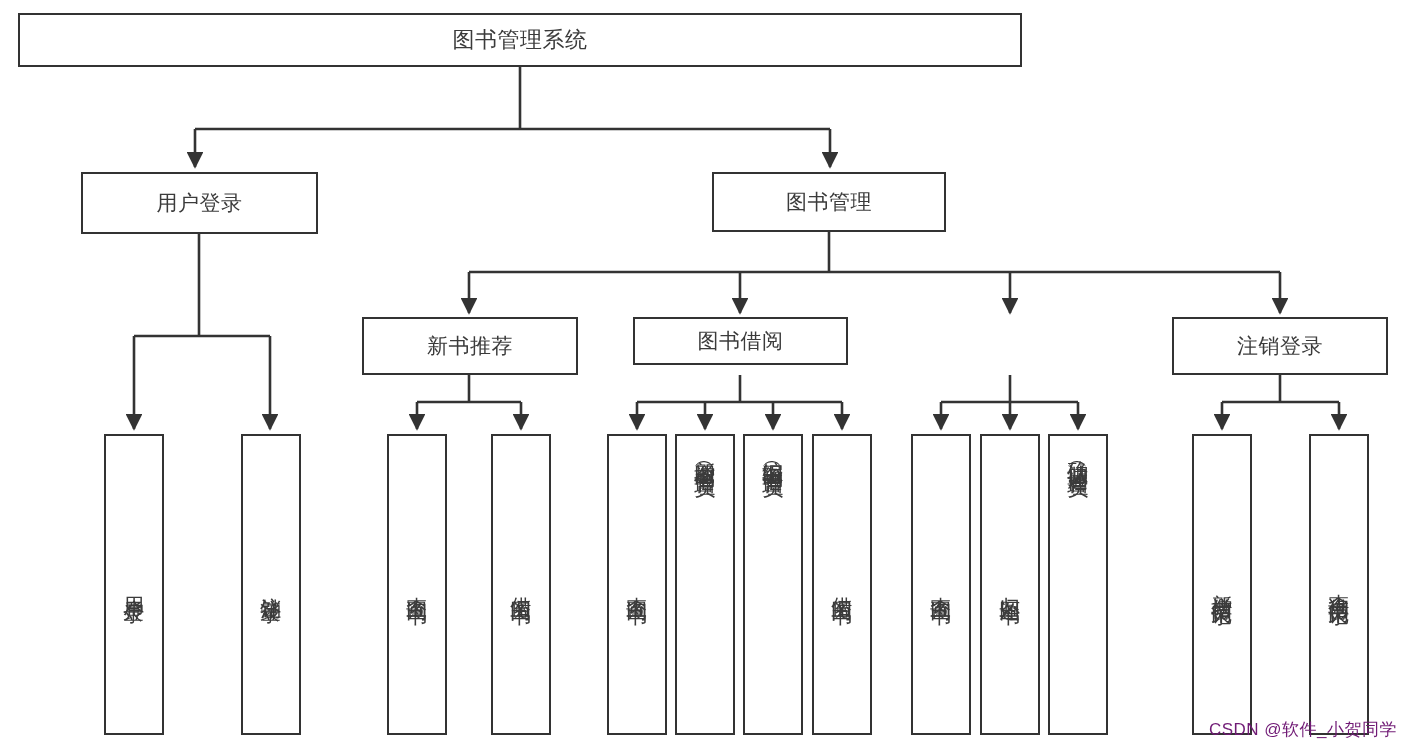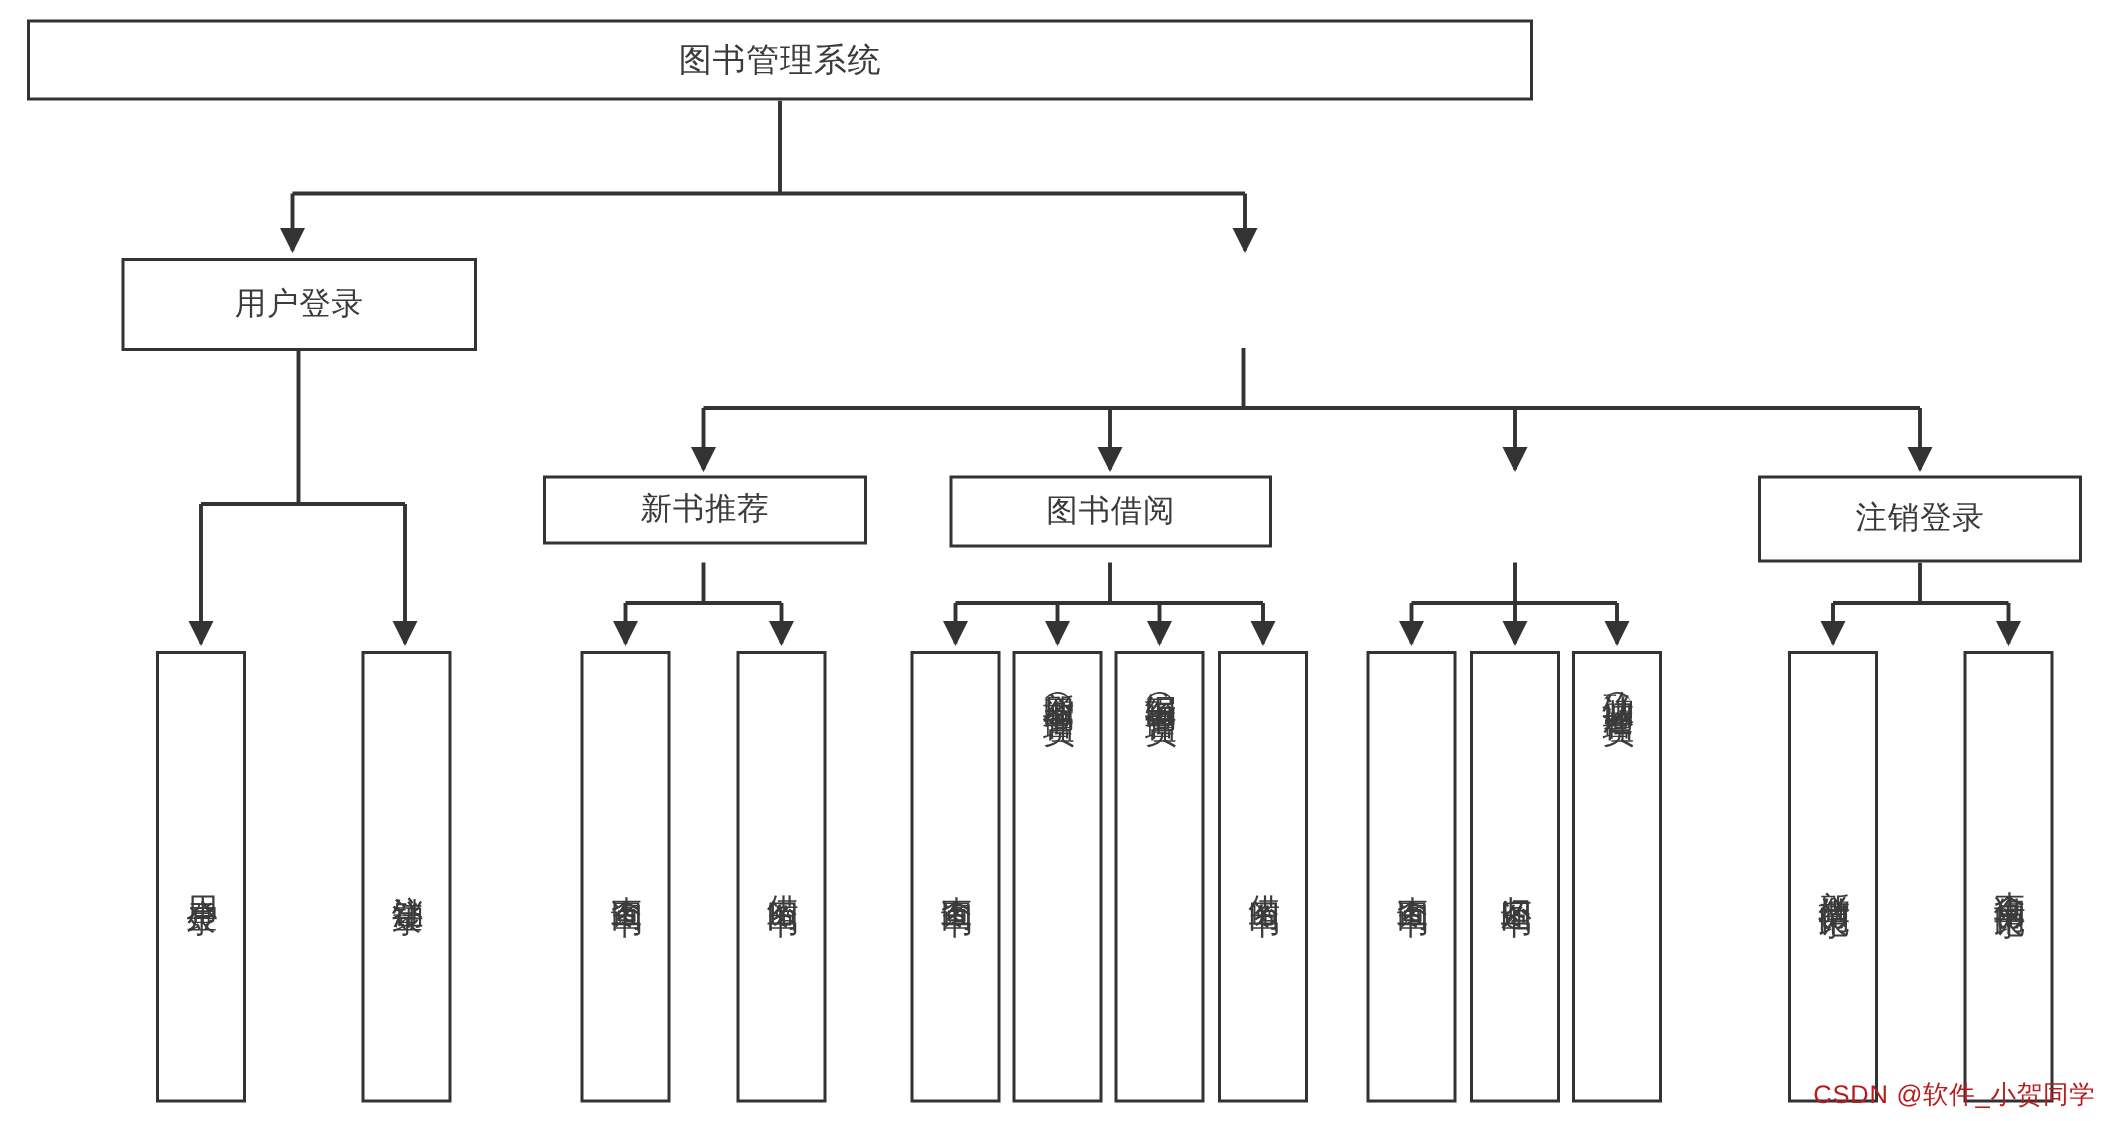--- a/index.html
+++ b/index.html
@@ -62,21 +62,21 @@
   }
   .node.vertical.pad-mid {
     align-items: center;
     padding-top: 0;
   }
   #watermark {
     position: absolute;
     right: 8px;
     bottom: 6px;
     font-size: 17px;
-    color: #b91c1c;
+    color: #701a75;
     letter-spacing: 0.5px;
     z-index: 8;
     white-space: nowrap;
     font-family: "Liberation Sans", "DejaVu Sans", sans-serif;
   }
 </style>
 </head>
 <body>
 
 <div id="diagram-root">
@@ -132,22 +132,25 @@
     </g>
   </svg>
 
   <div class="node root" style="left:18px; top:13px; width:1004px; height:54px;">
     <span class="node-label">图书管理系统</span>
   </div>
 
   <div class="node" style="left:81px; top:172px; width:237px; height:62px;">
     <span class="node-label">用户登录</span>
   </div>
-
-  <div class="node" style="left:362px; top:317px; width:216px; height:46px;">
+  <div class="node" style="left:712px; top:172px; width:234px; height:60px;">
+    <span class="node-label">图书管理</span>
+  </div>
+
+  <div class="node" style="left:362px; top:317px; width:216px; height:58px;">
     <span class="node-label">新书推荐</span>
   </div>
   <div class="node" style="left:633px; top:317px; width:215px; height:48px;">
     <span class="node-label">图书借阅</span>
   </div>
   <div class="node" style="left:1172px; top:317px; width:216px; height:58px;">
     <span class="node-label">注销登录</span>
   </div>
 
   <div class="node vertical pad-mid" style="left:104px; top:434px; width:60px; height:301px;">

